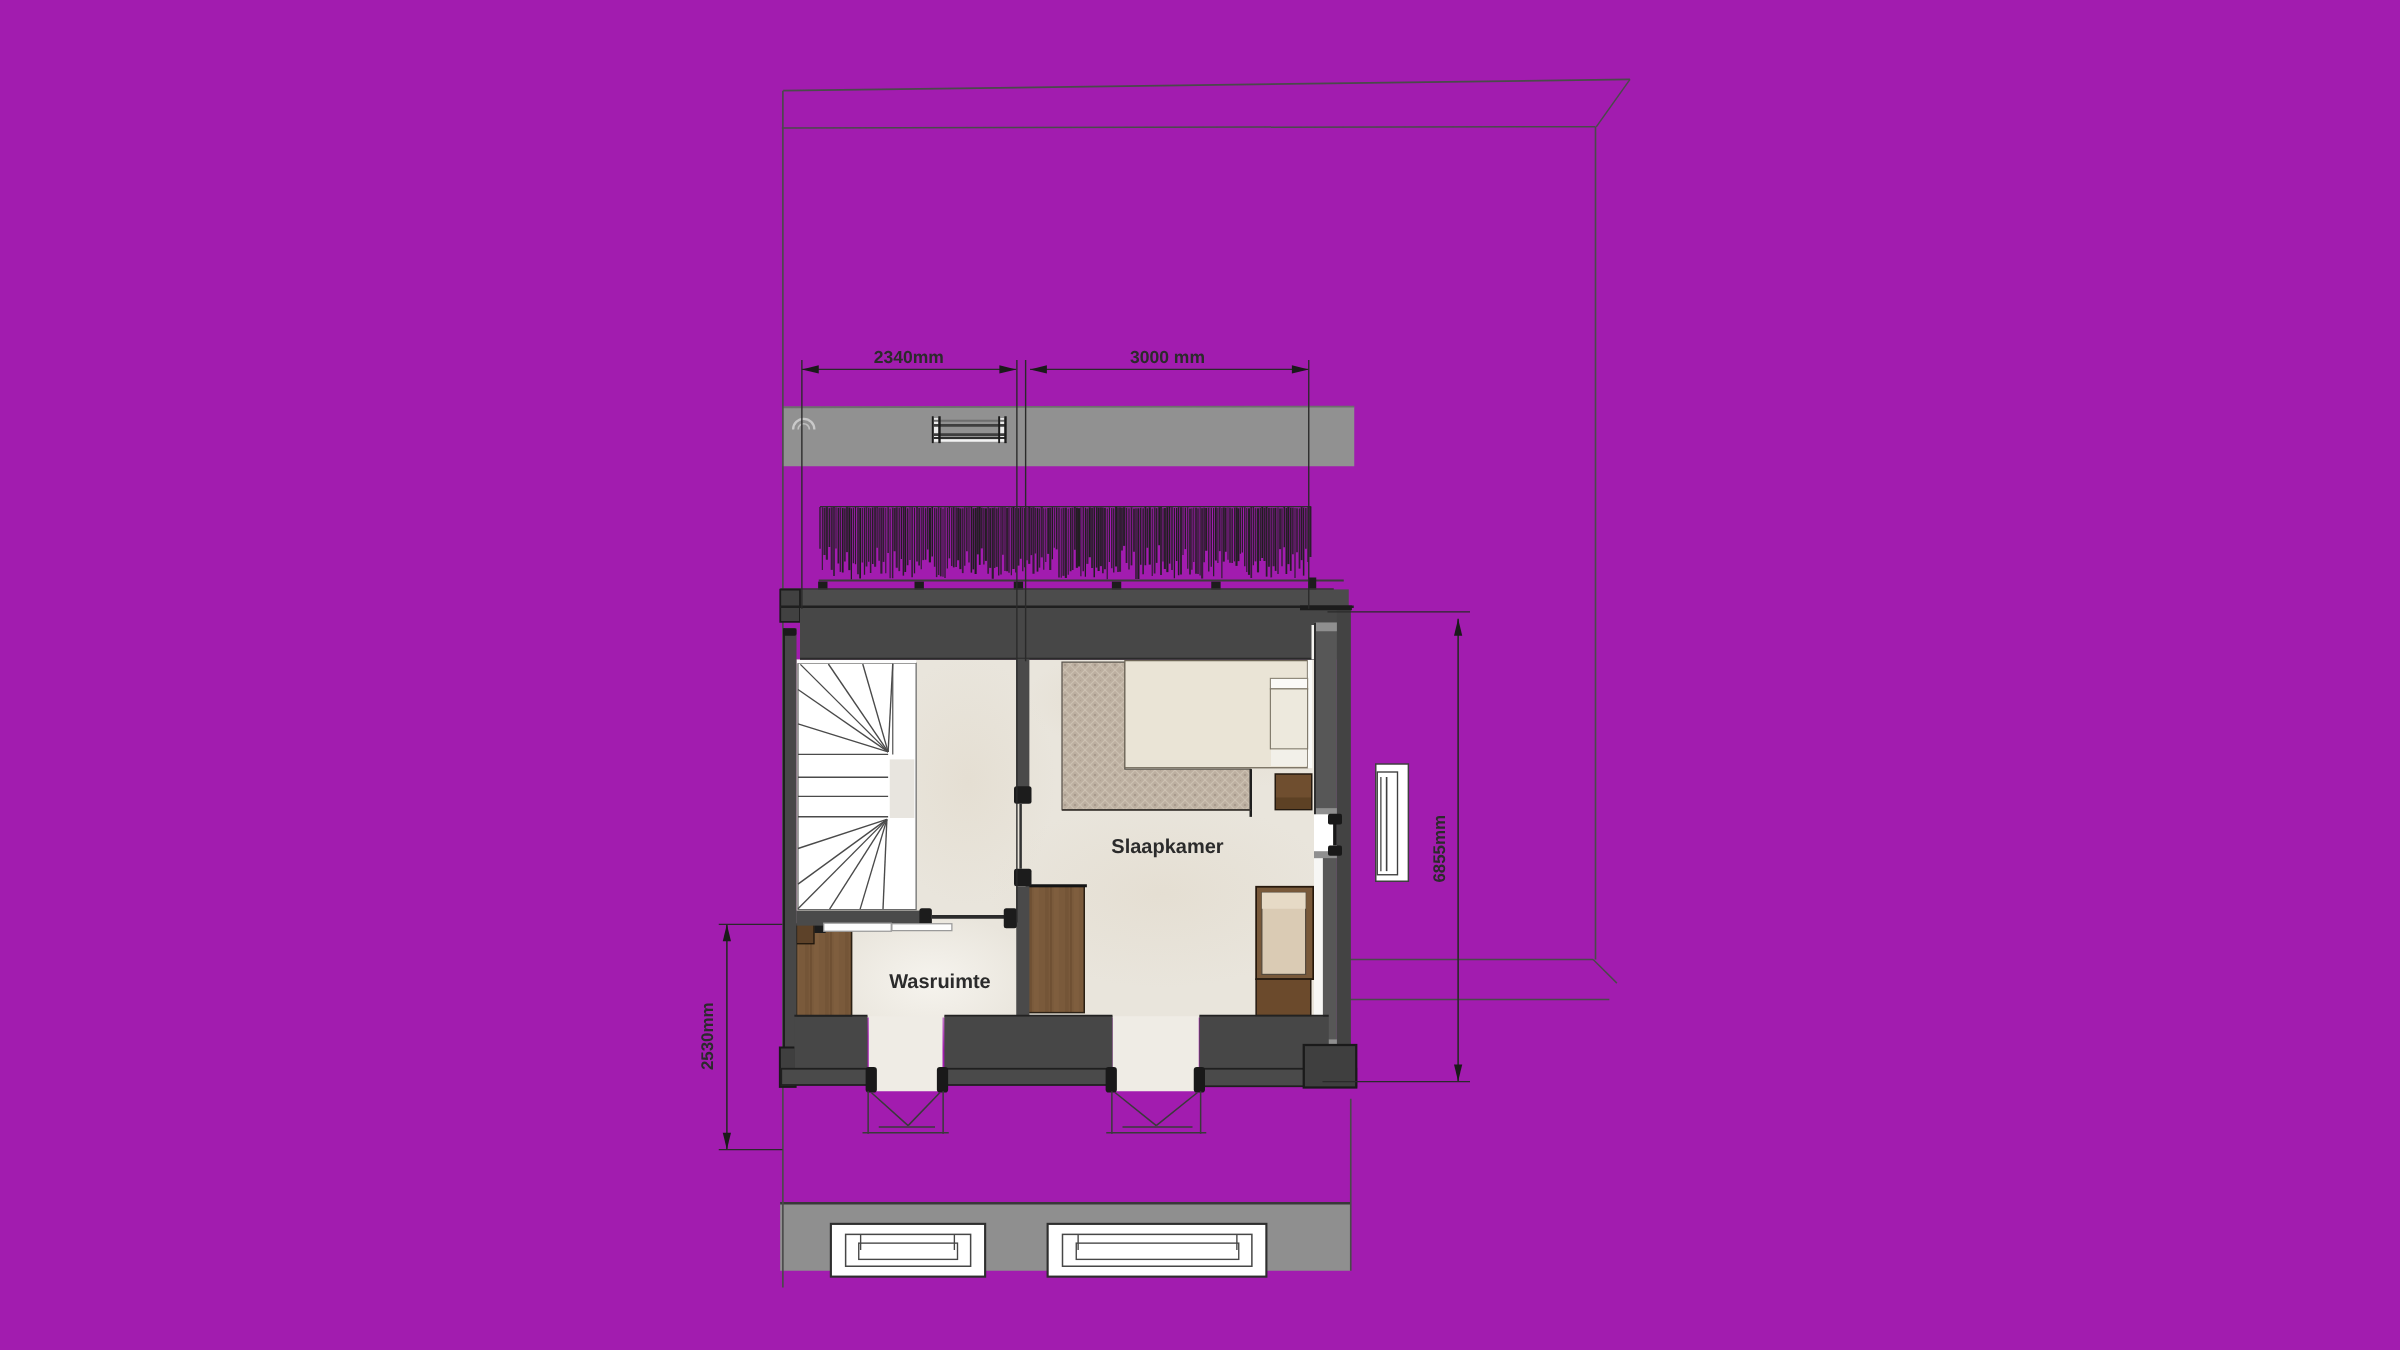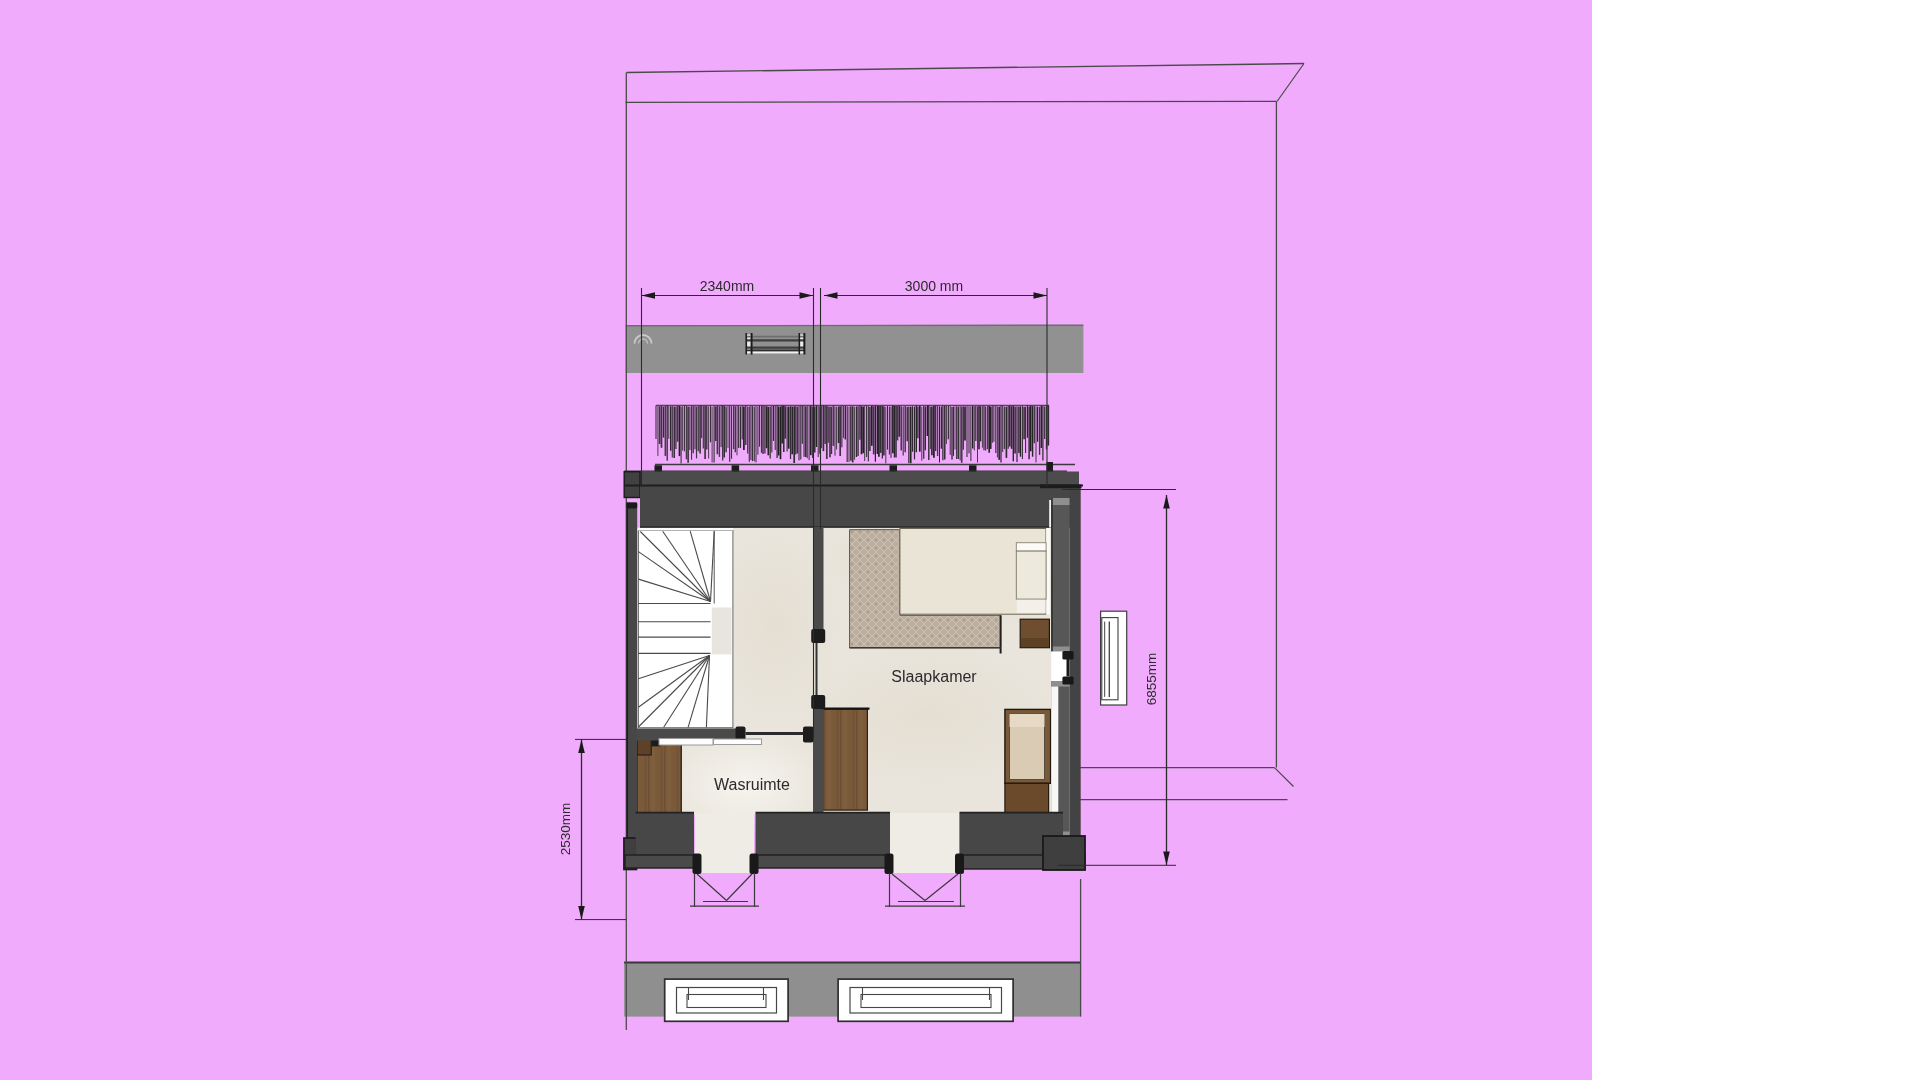--- a/index.html
+++ b/index.html
@@ -1,17 +1,17 @@
 <!DOCTYPE html>
 <html><head>
 <meta charset="utf-8">
 <style>
   html,body{margin:0;padding:0;background:#ffffff;}
-  #canvas{position:relative;width:1592px;height:1080px;background:#f0abfc;overflow:hidden;
-    font-family:"Liberation Sans", sans-serif;}
+  #canvas{position:relative;width:1920px;height:1080px;background:#a21caf;overflow:hidden;
+    font-family:"Liberation Sans", sans-serif;font-weight:bold;}
   svg{position:absolute;left:0;top:0;}
   text{font-family:"Liberation Sans", sans-serif;fill:#2b2b2b;}
 </style>
 </head>
 <body>
 <div id="canvas">
 <svg width="1920" height="1080" viewBox="0 0 1920 1080">
 <defs>
 
   <pattern id="rug" width="8" height="8" patternUnits="userSpaceOnUse">

